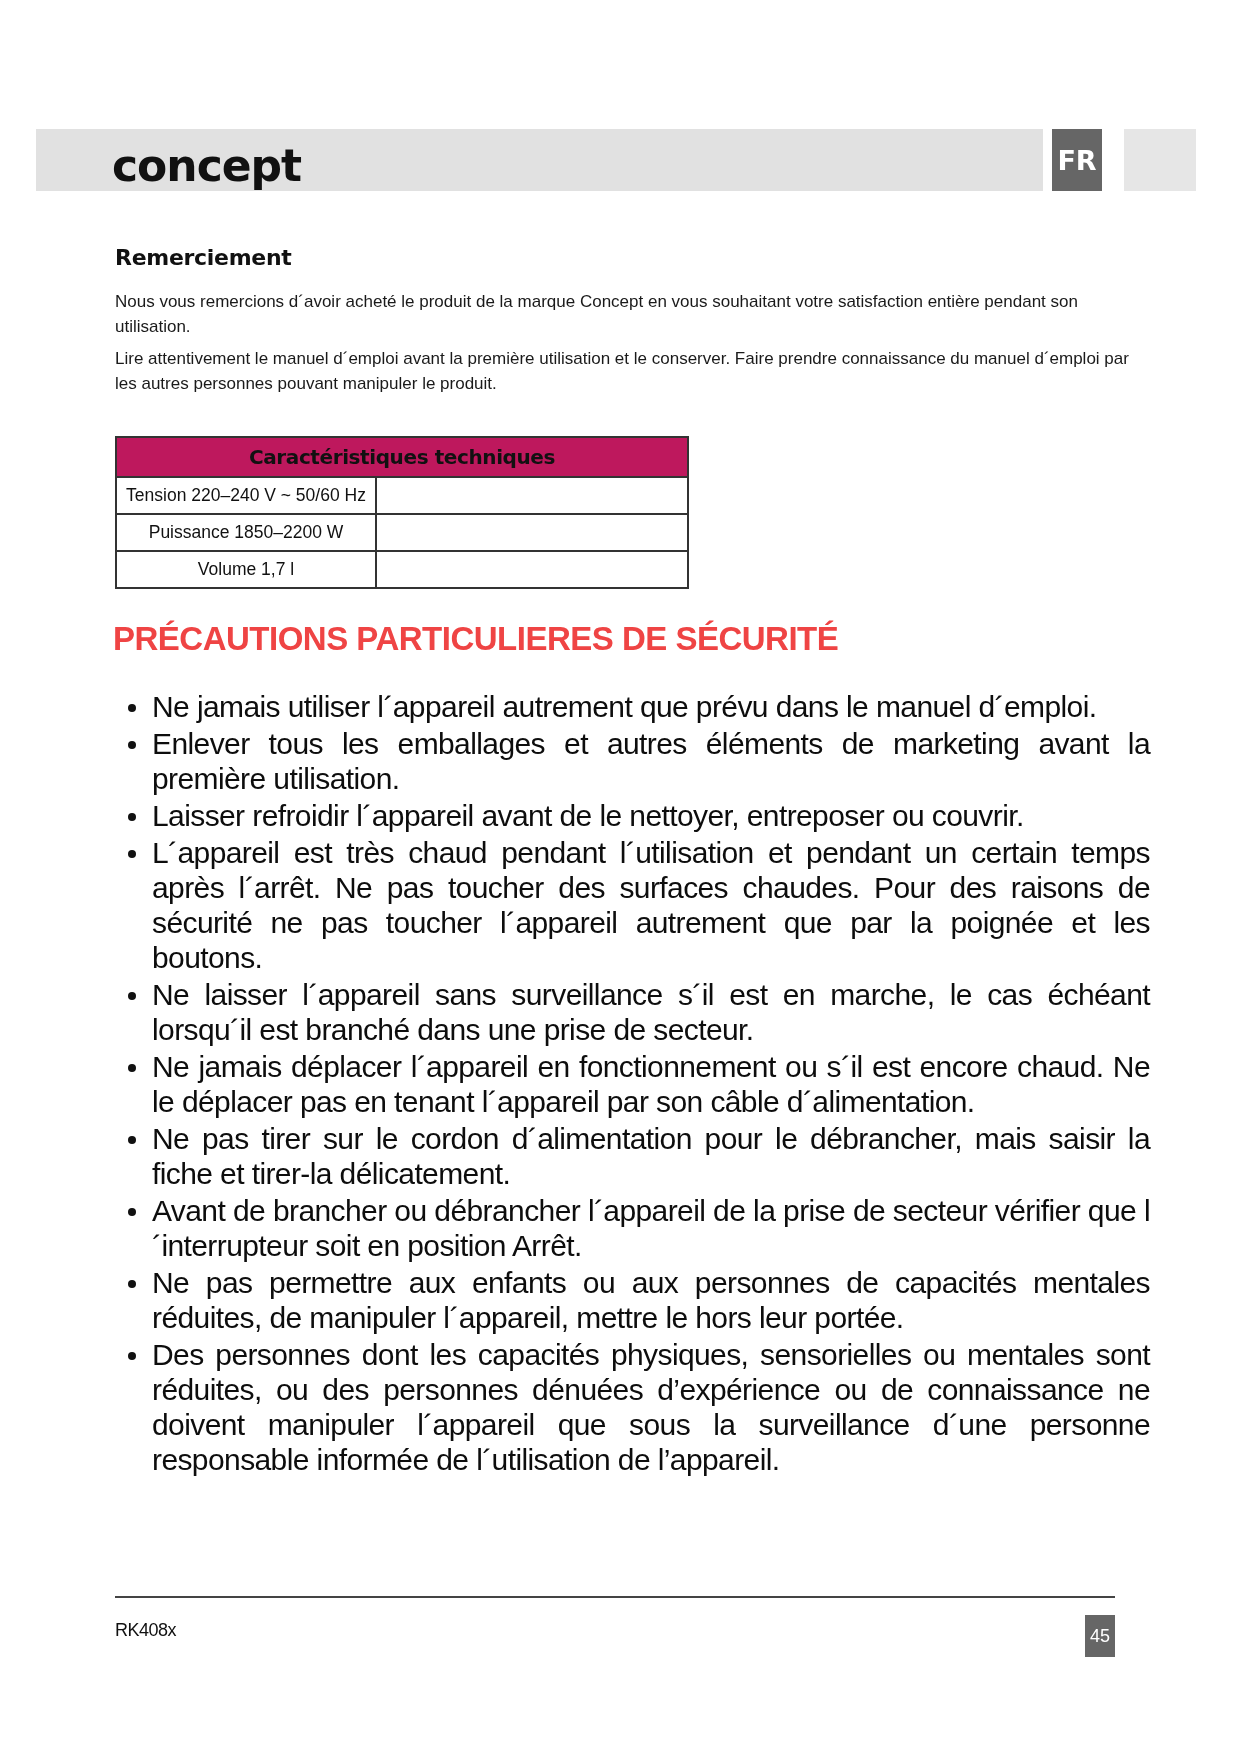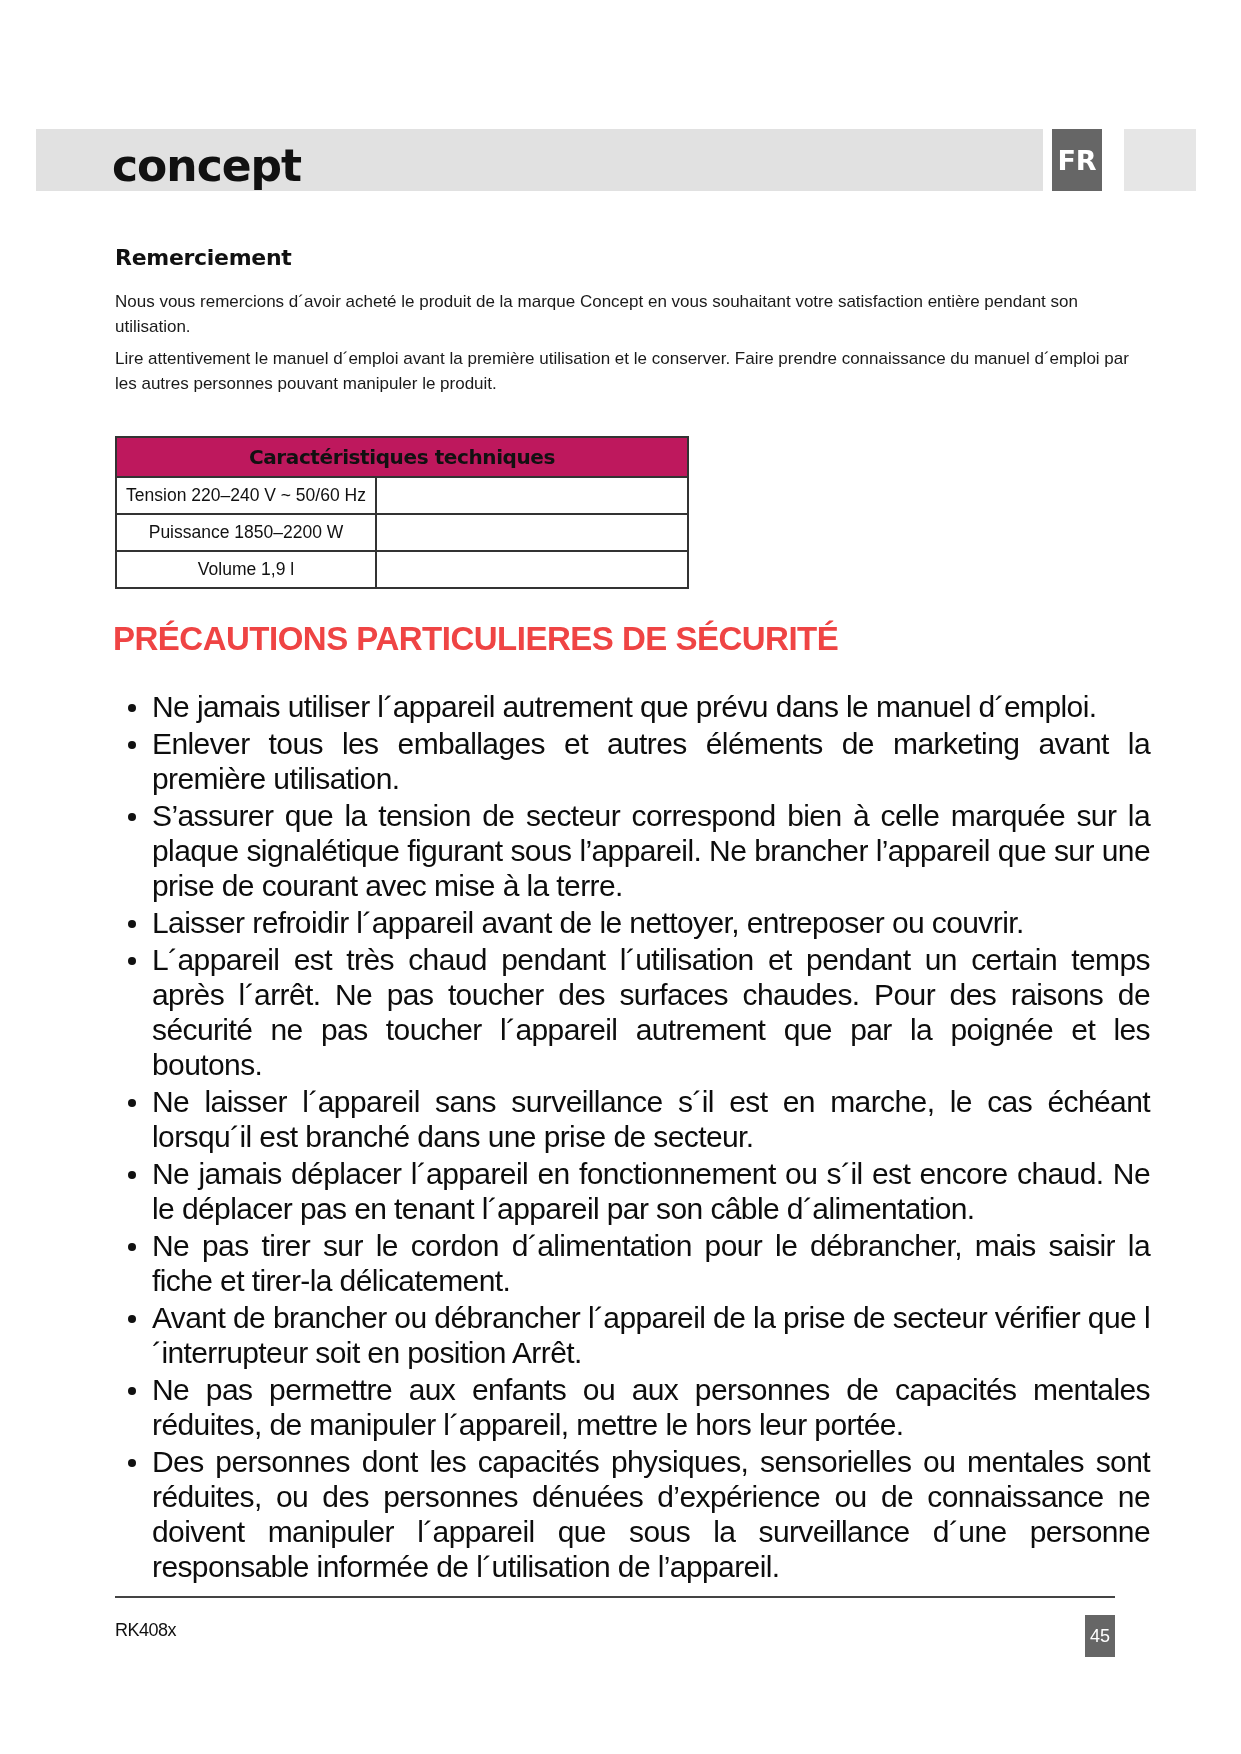--- a/index.html
+++ b/index.html
@@ -95,32 +95,31 @@
   <tbody>
     <tr>
       <td class="c1"><span>Tension 220–240 V ~ 50/60 Hz</span></td>
       <td></td>
     </tr>
     <tr>
       <td class="c1"><span>Puissance 1850–2200 W</span></td>
       <td></td>
     </tr>
     <tr>
-      <td class="c1"><span>Volume 1,9 l</span></td>
+      <td class="c1"><span>Volume 1,7 l</span></td>
       <td></td>
     </tr>
   </tbody>
 </table>
 
 <div class="section-title">PRÉCAUTIONS PARTICULIERES DE SÉCURITÉ</div>
 
 <ul class="bullets">
   <li><span class="dot"></span><span>Ne jamais utiliser l´appareil autrement que prévu dans le manuel d´emploi.</span></li>
   <li><span class="dot"></span><span>Enlever tous les emballages et autres éléments de marketing avant la première utilisation.</span></li>
-  <li><span class="dot"></span><span>S’assurer que la tension de secteur correspond bien à celle marquée sur la plaque signalétique figurant sous l’appareil. Ne brancher l’appareil que sur une prise de courant avec mise à la terre.</span></li>
   <li><span class="dot"></span><span>Laisser refroidir l´appareil avant de le nettoyer, entreposer ou couvrir.</span></li>
   <li><span class="dot"></span><span>L´appareil est très chaud pendant l´utilisation et pendant un certain temps après l´arrêt. Ne pas toucher des surfaces chaudes. Pour des raisons de sécurité ne pas toucher l´appareil autrement que par la poignée et les boutons.</span></li>
   <li><span class="dot"></span><span>Ne laisser l´appareil sans surveillance s´il est en marche, le cas échéant lorsqu´il est branché dans une prise de secteur.</span></li>
   <li><span class="dot"></span><span>Ne jamais déplacer l´appareil en fonctionnement ou s´il est encore chaud. Ne le déplacer pas en tenant l´appareil par son câble d´alimentation.</span></li>
   <li><span class="dot"></span><span>Ne pas tirer sur le cordon d´alimentation pour le débrancher, mais saisir la fiche et tirer-la délicatement.</span></li>
   <li><span class="dot"></span><span>Avant de brancher ou débrancher l´appareil de la prise de secteur vérifier que l´interrupteur soit en position Arrêt.</span></li>
   <li><span class="dot"></span><span>Ne pas permettre aux enfants ou aux personnes de capacités mentales réduites, de manipuler l´appareil, mettre le hors leur portée.</span></li>
   <li><span class="dot"></span><span>Des personnes dont les capacités physiques, sensorielles ou mentales sont réduites, ou des personnes dénuées d’expérience ou de connaissance ne doivent manipuler l´appareil que sous la surveillance d´une personne responsable informée de l´utilisation de l’appareil.</span></li>
 </ul>
 

